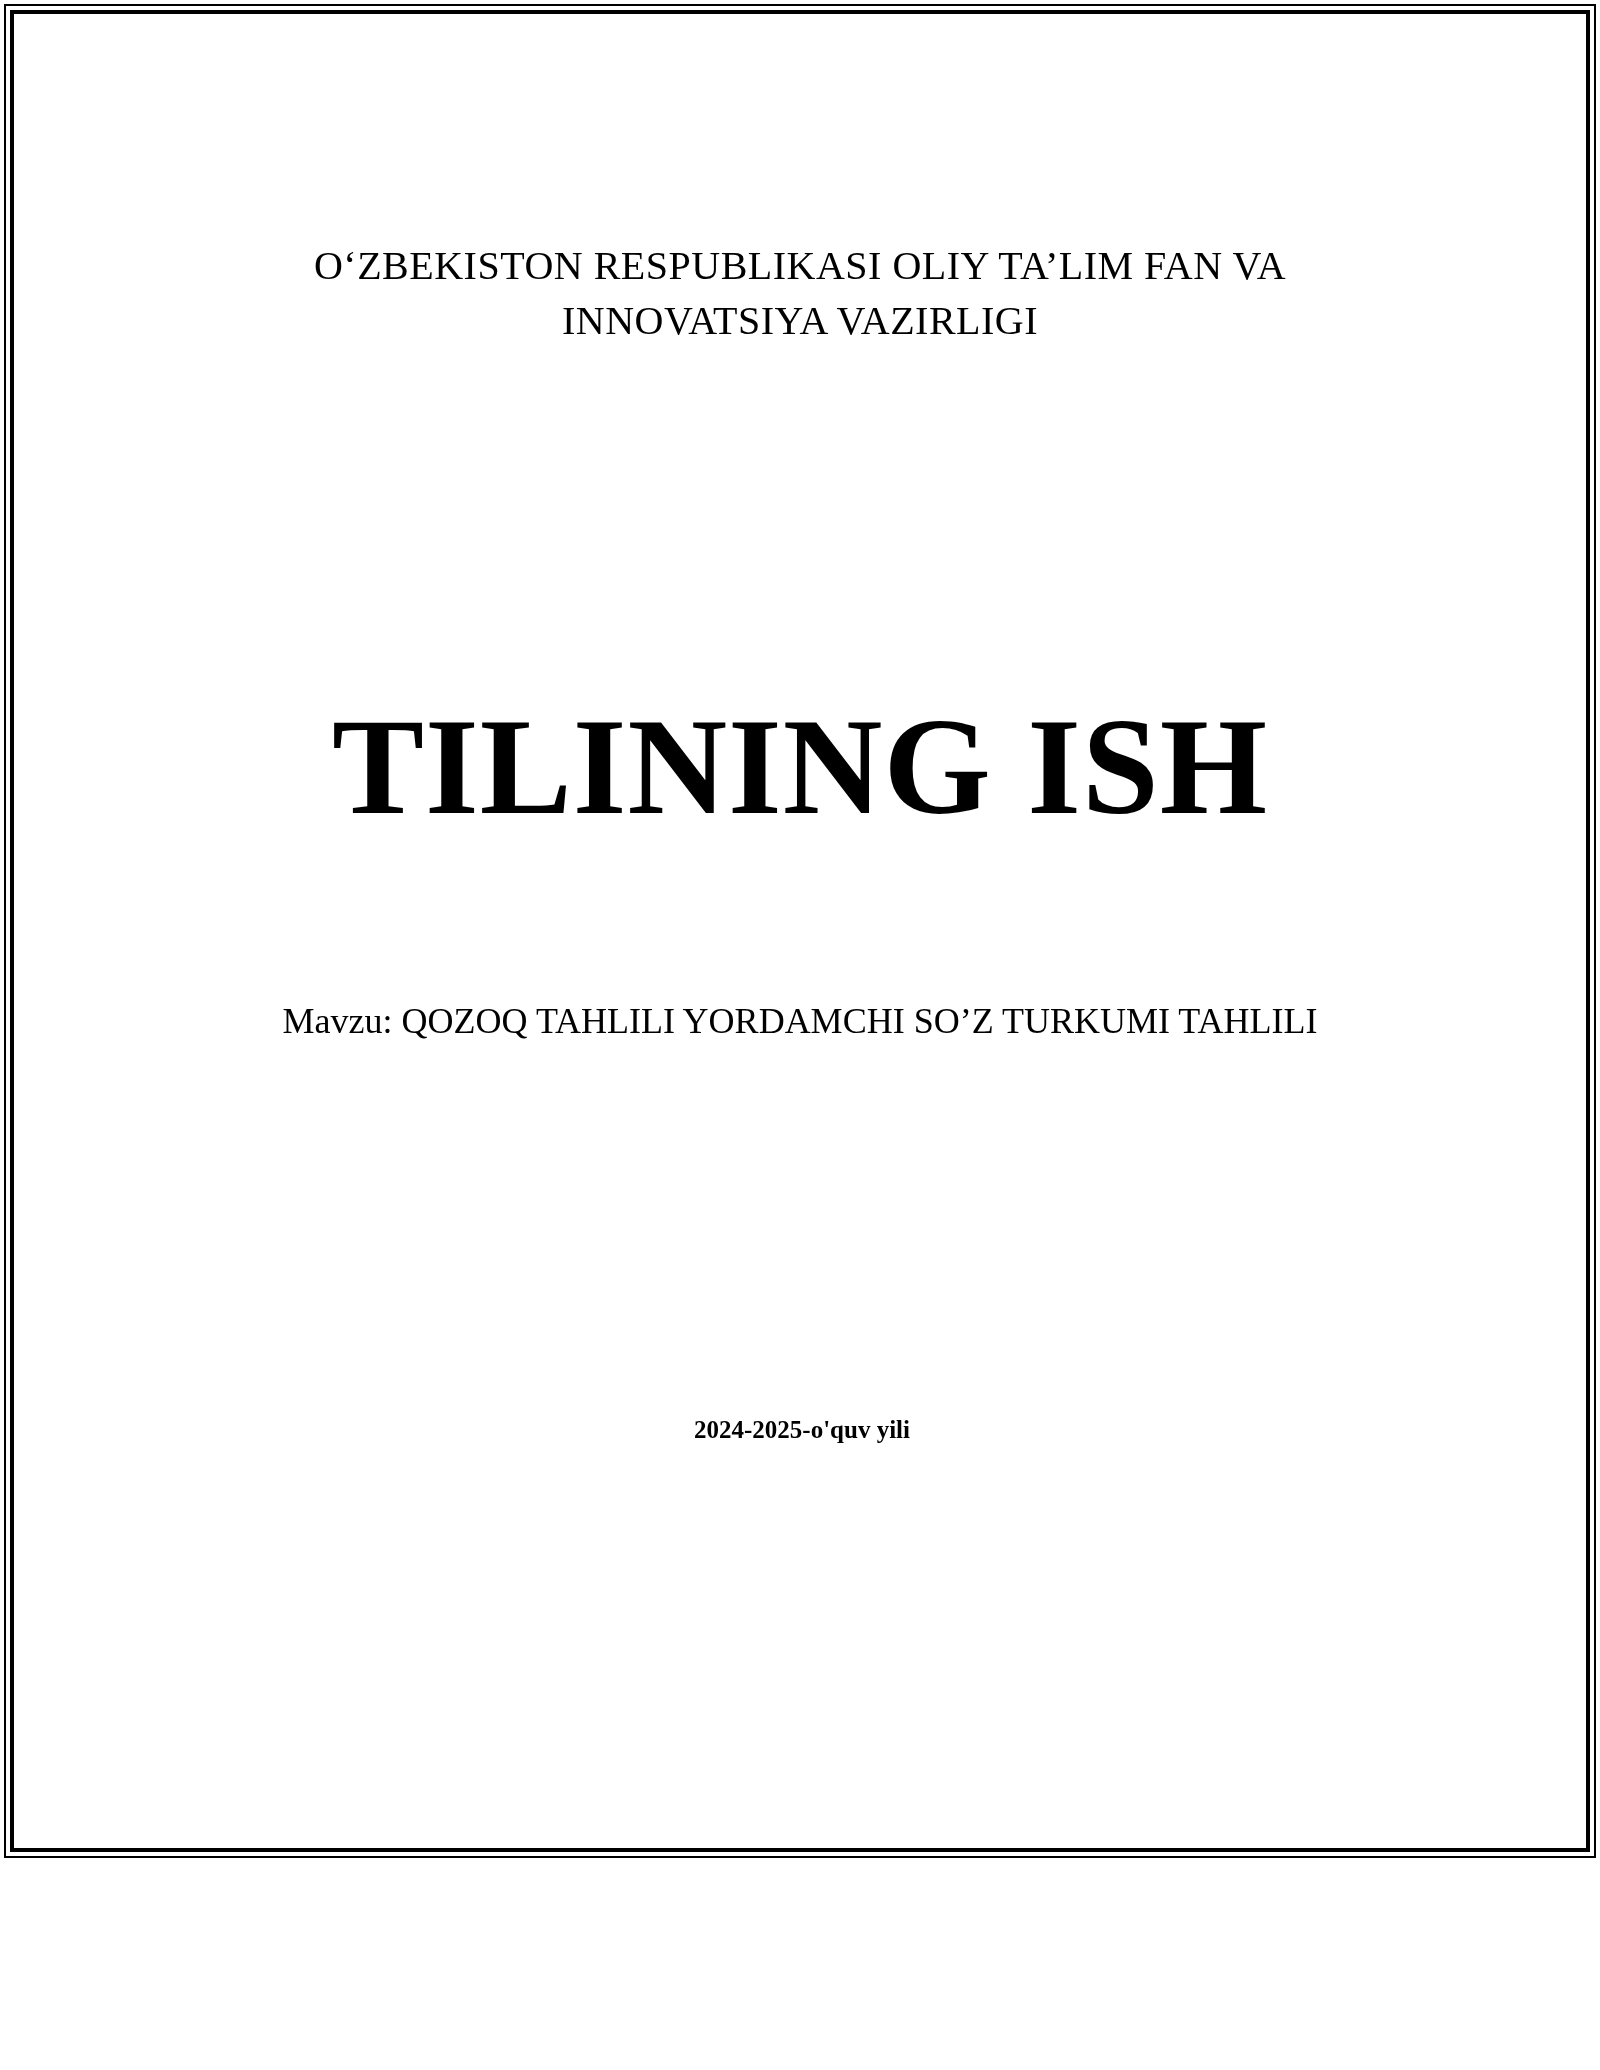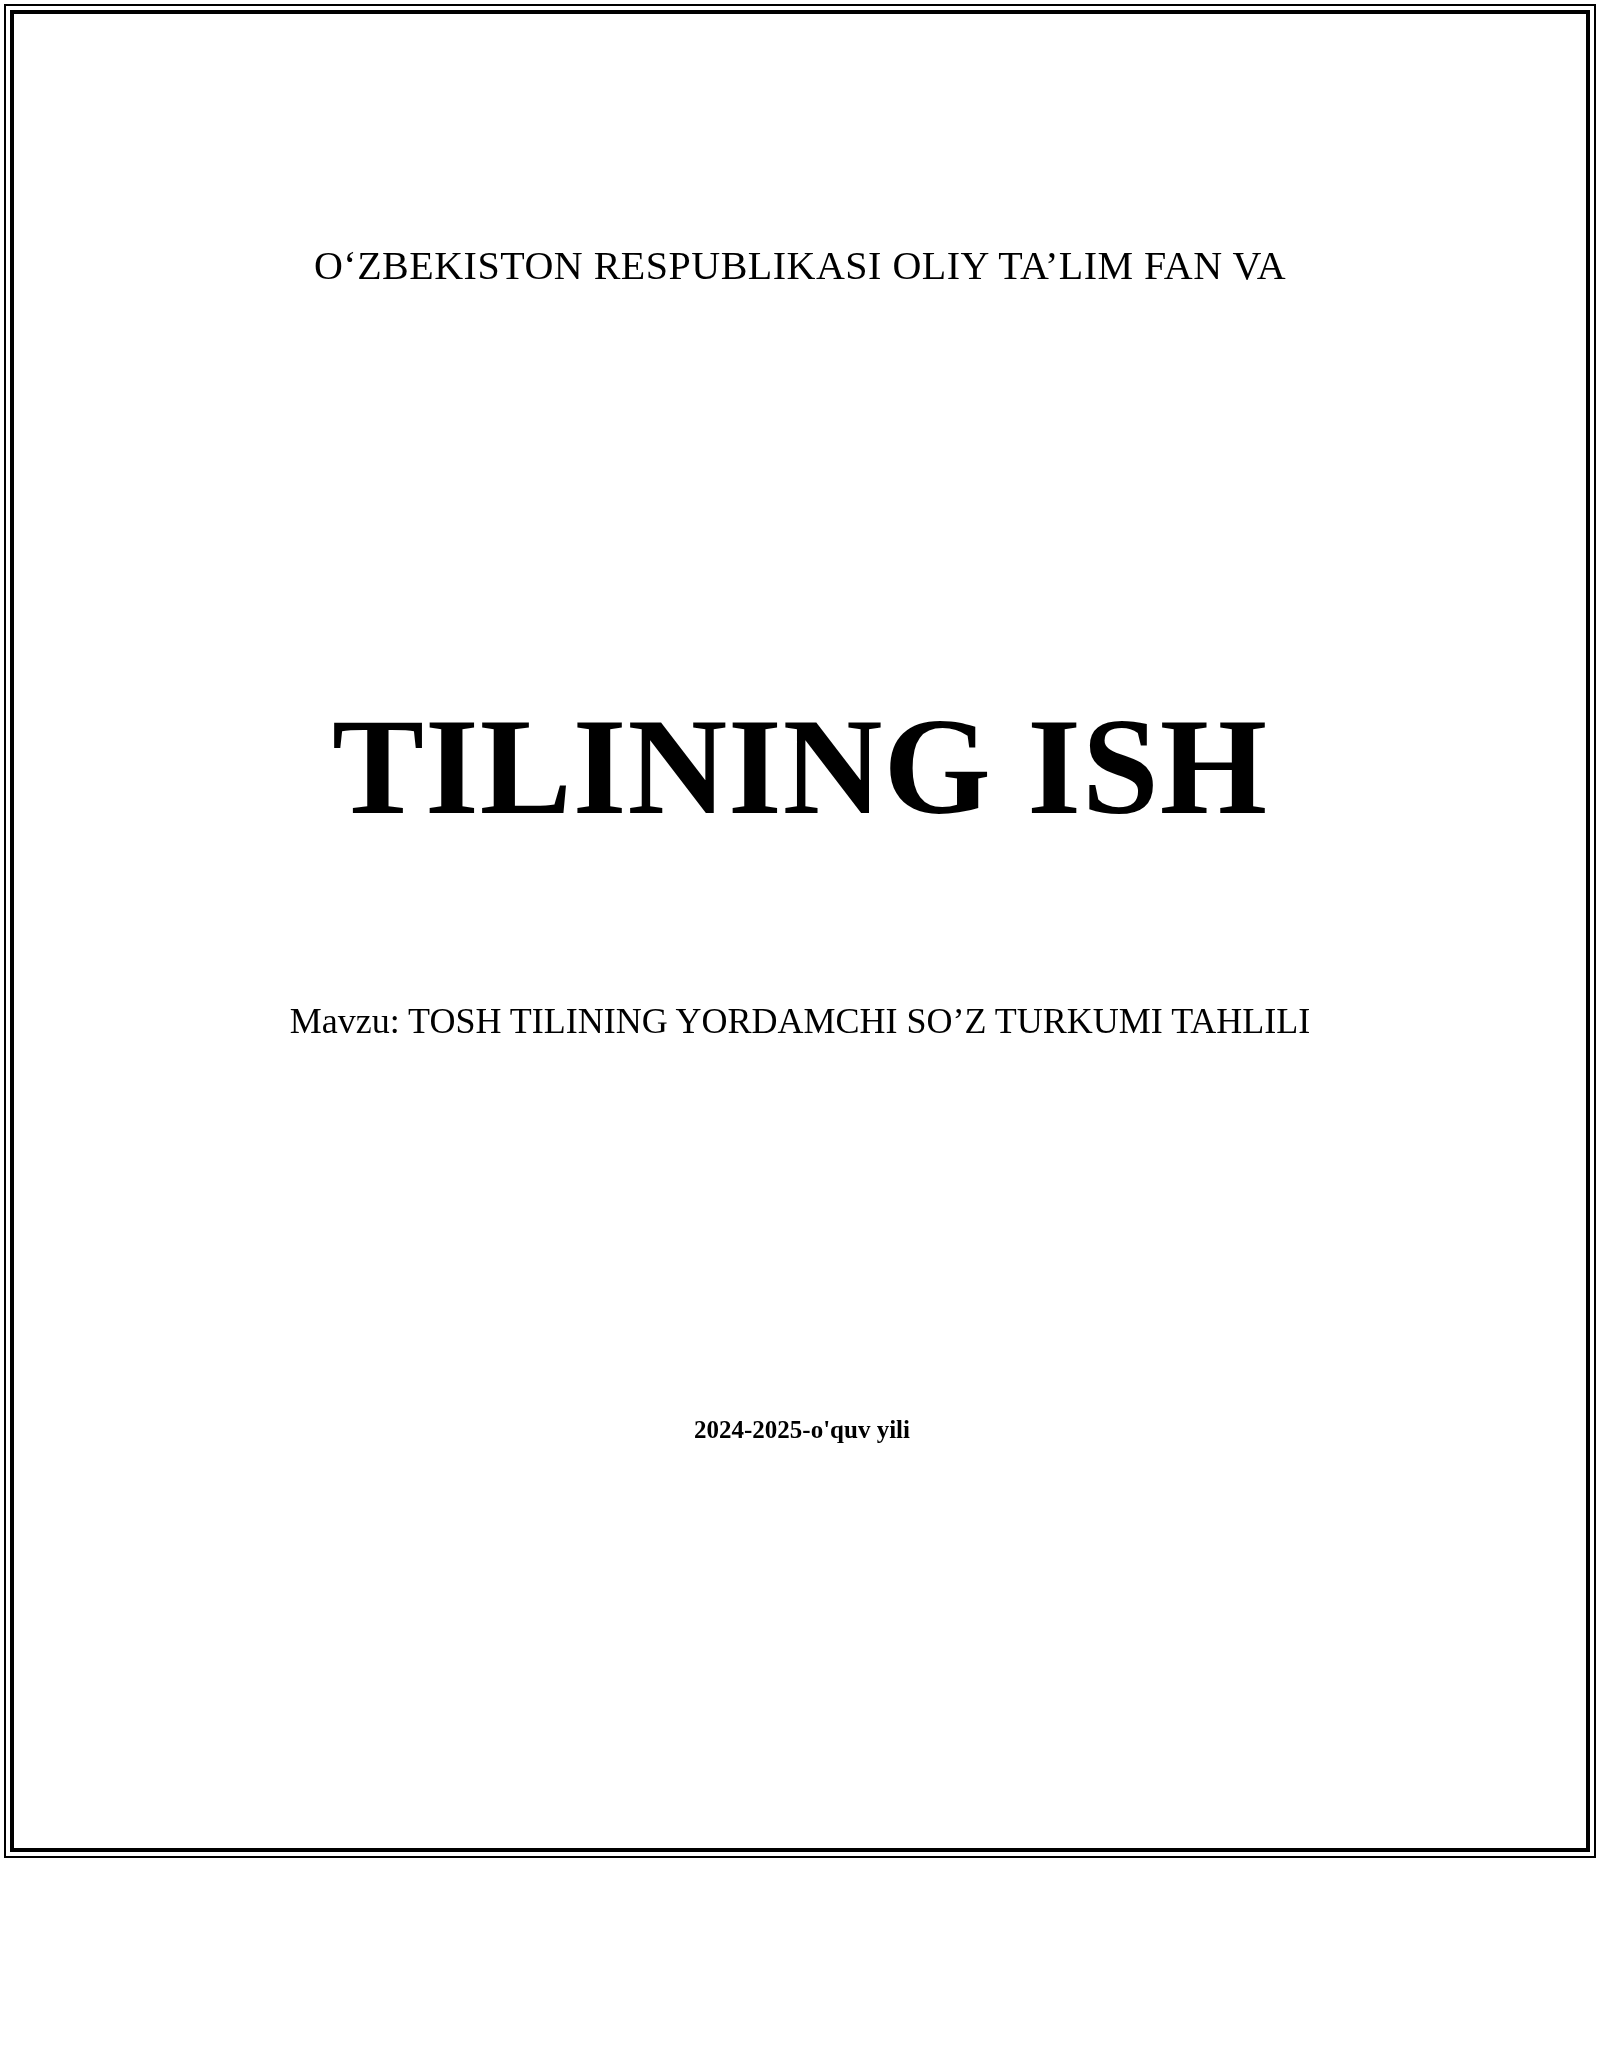--- a/index.html
+++ b/index.html
@@ -74,20 +74,21 @@
 </style>
 </head>
 <body>
 
 <div class="page">
   <div class="border-outer"></div>
   <div class="border-inner"></div>
 
   <div class="header-block">
     <div>O‘ZBEKISTON RESPUBLIKASI OLIY TA’LIM FAN VA</div>
+    <div>INNOVATSIYA VAZIRLIGI</div>
   </div>
 
   <div class="main-title">TILINING ISH</div>
 
-  <div class="topic-line">Mavzu: TOSH TILINING YORDAMCHI SO’Z TURKUMI TAHLILI</div>
+  <div class="topic-line">Mavzu: QOZOQ TAHLILI YORDAMCHI SO’Z TURKUMI TAHLILI</div>
 
   <div class="year-line">2024-2025-o'quv yili</div>
 </div>
 
 </body></html>

